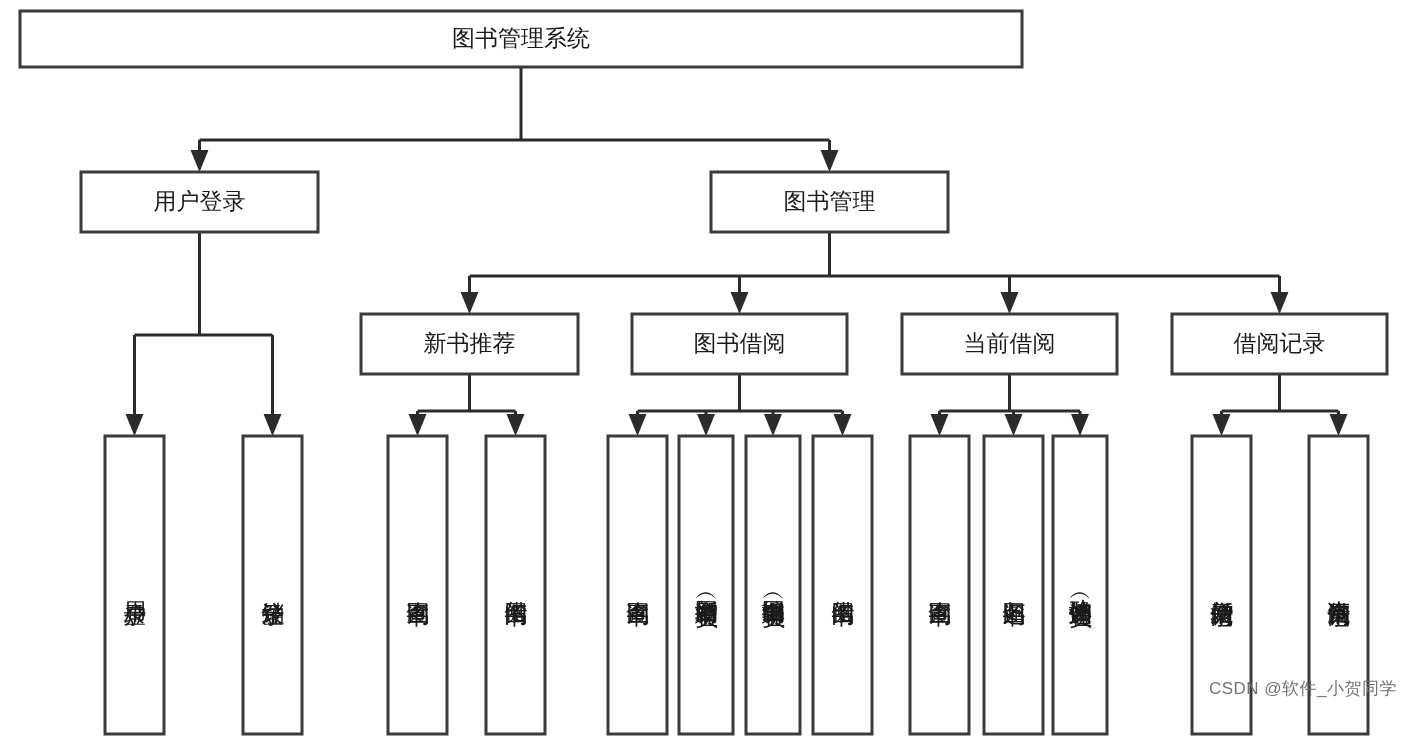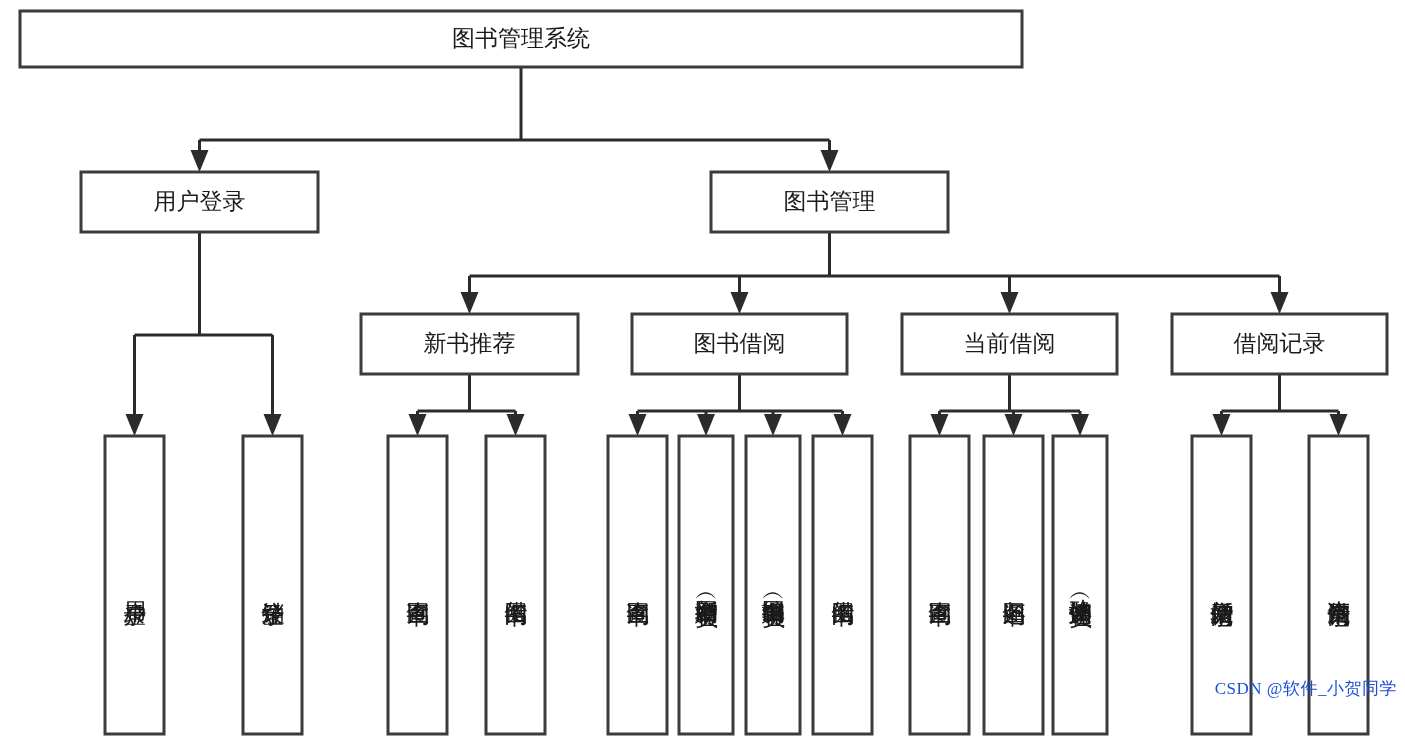--- a/index.html
+++ b/index.html
@@ -62,23 +62,23 @@
     line-height: 1.12;
     color: #1a1a1a;
     letter-spacing: 1px;
     white-space: nowrap;
     text-align: center;
   }
   .watermark {
     position: absolute;
     right: 8px;
     bottom: 4px;
-    font-family: Liberation Serif, serif;
+    font-family: Liberation Sans, sans-serif;
     font-size: 17px;
-    color: #1d4ed8;
+    color: #737373;
     letter-spacing: 0.5px;
     white-space: nowrap;
   }
 </style>
 </head>
 <body>
 
 <div id="diagram-root">
   <svg class="diagram" viewBox="0 0 1405 747">
     <g id="connectors-layer">

